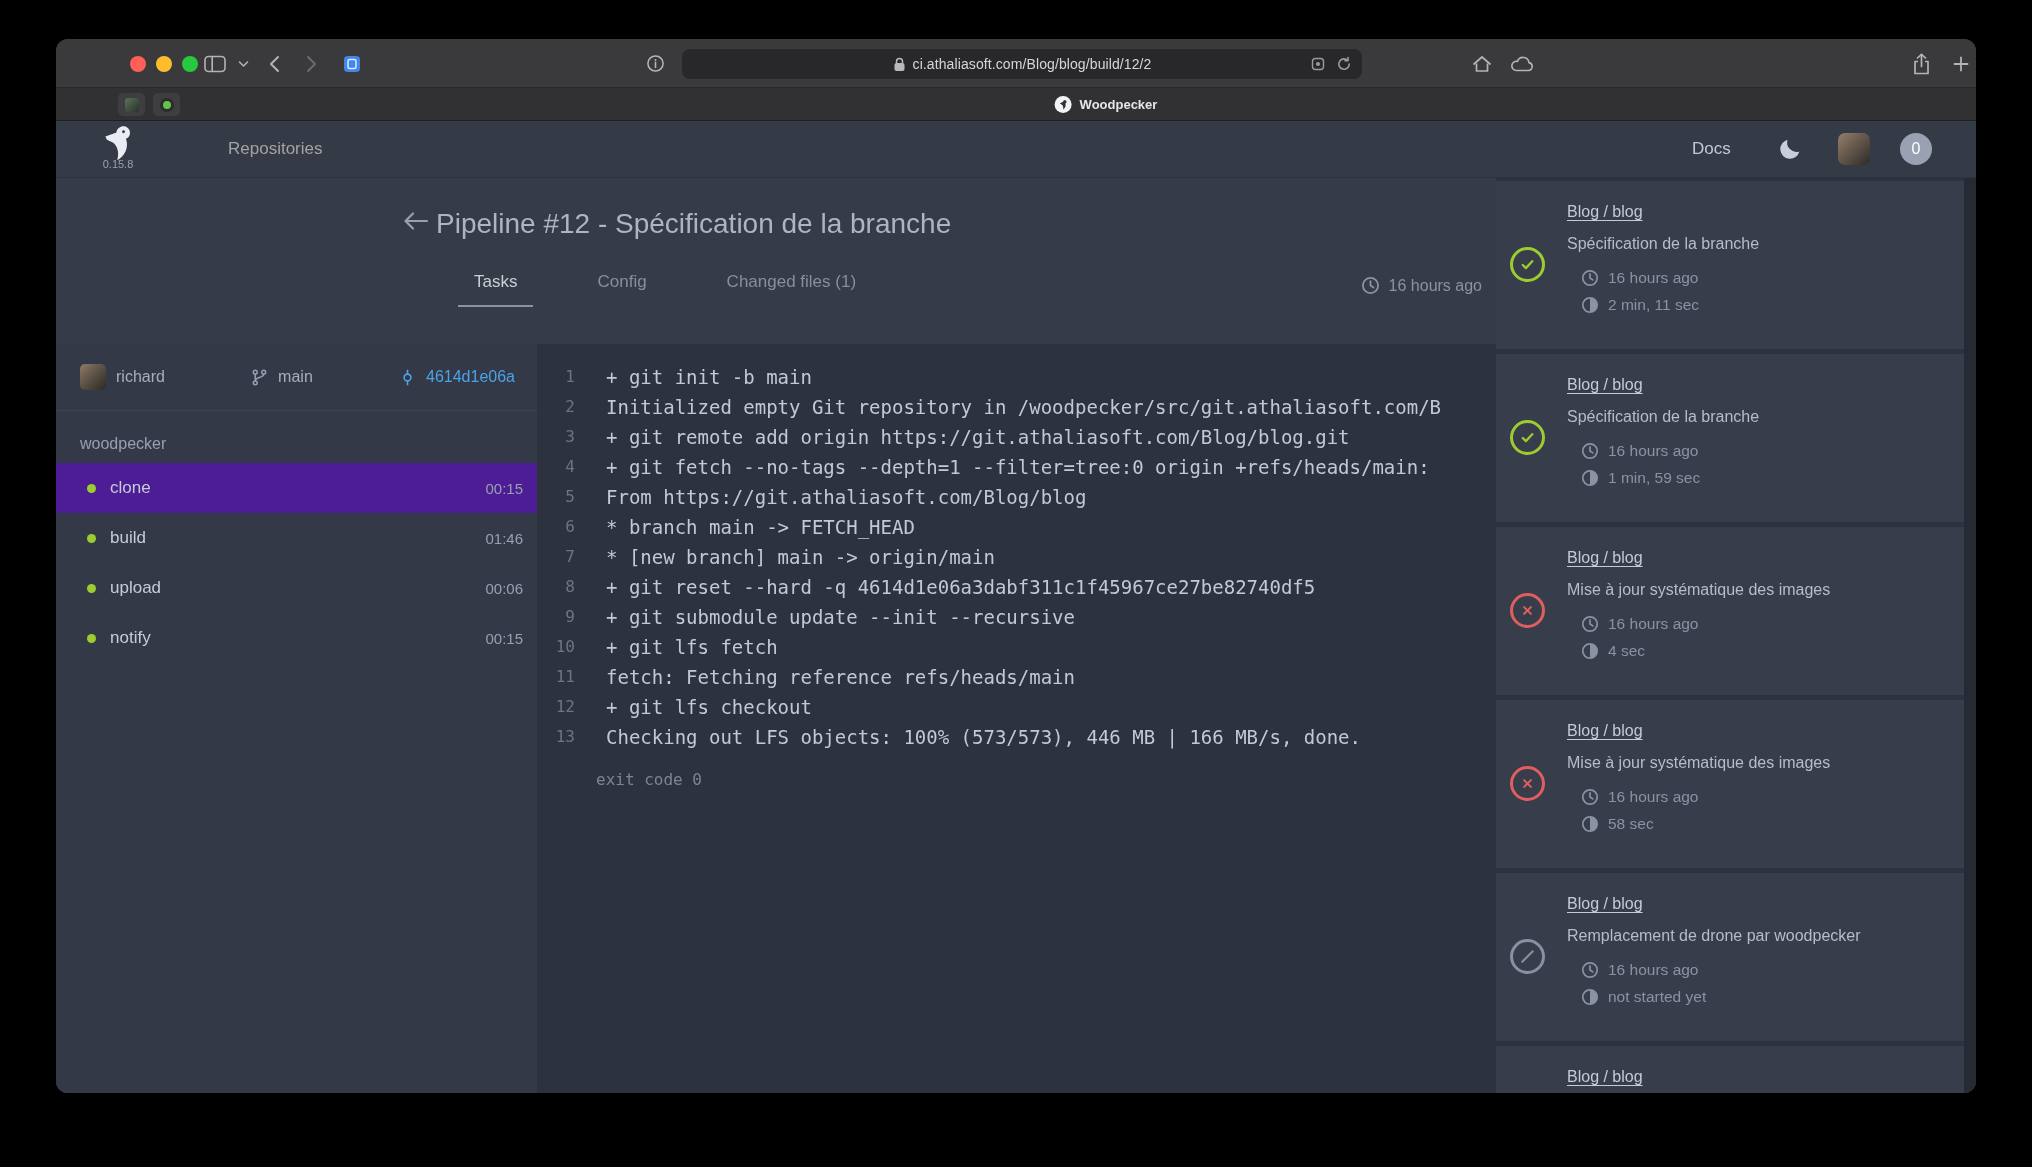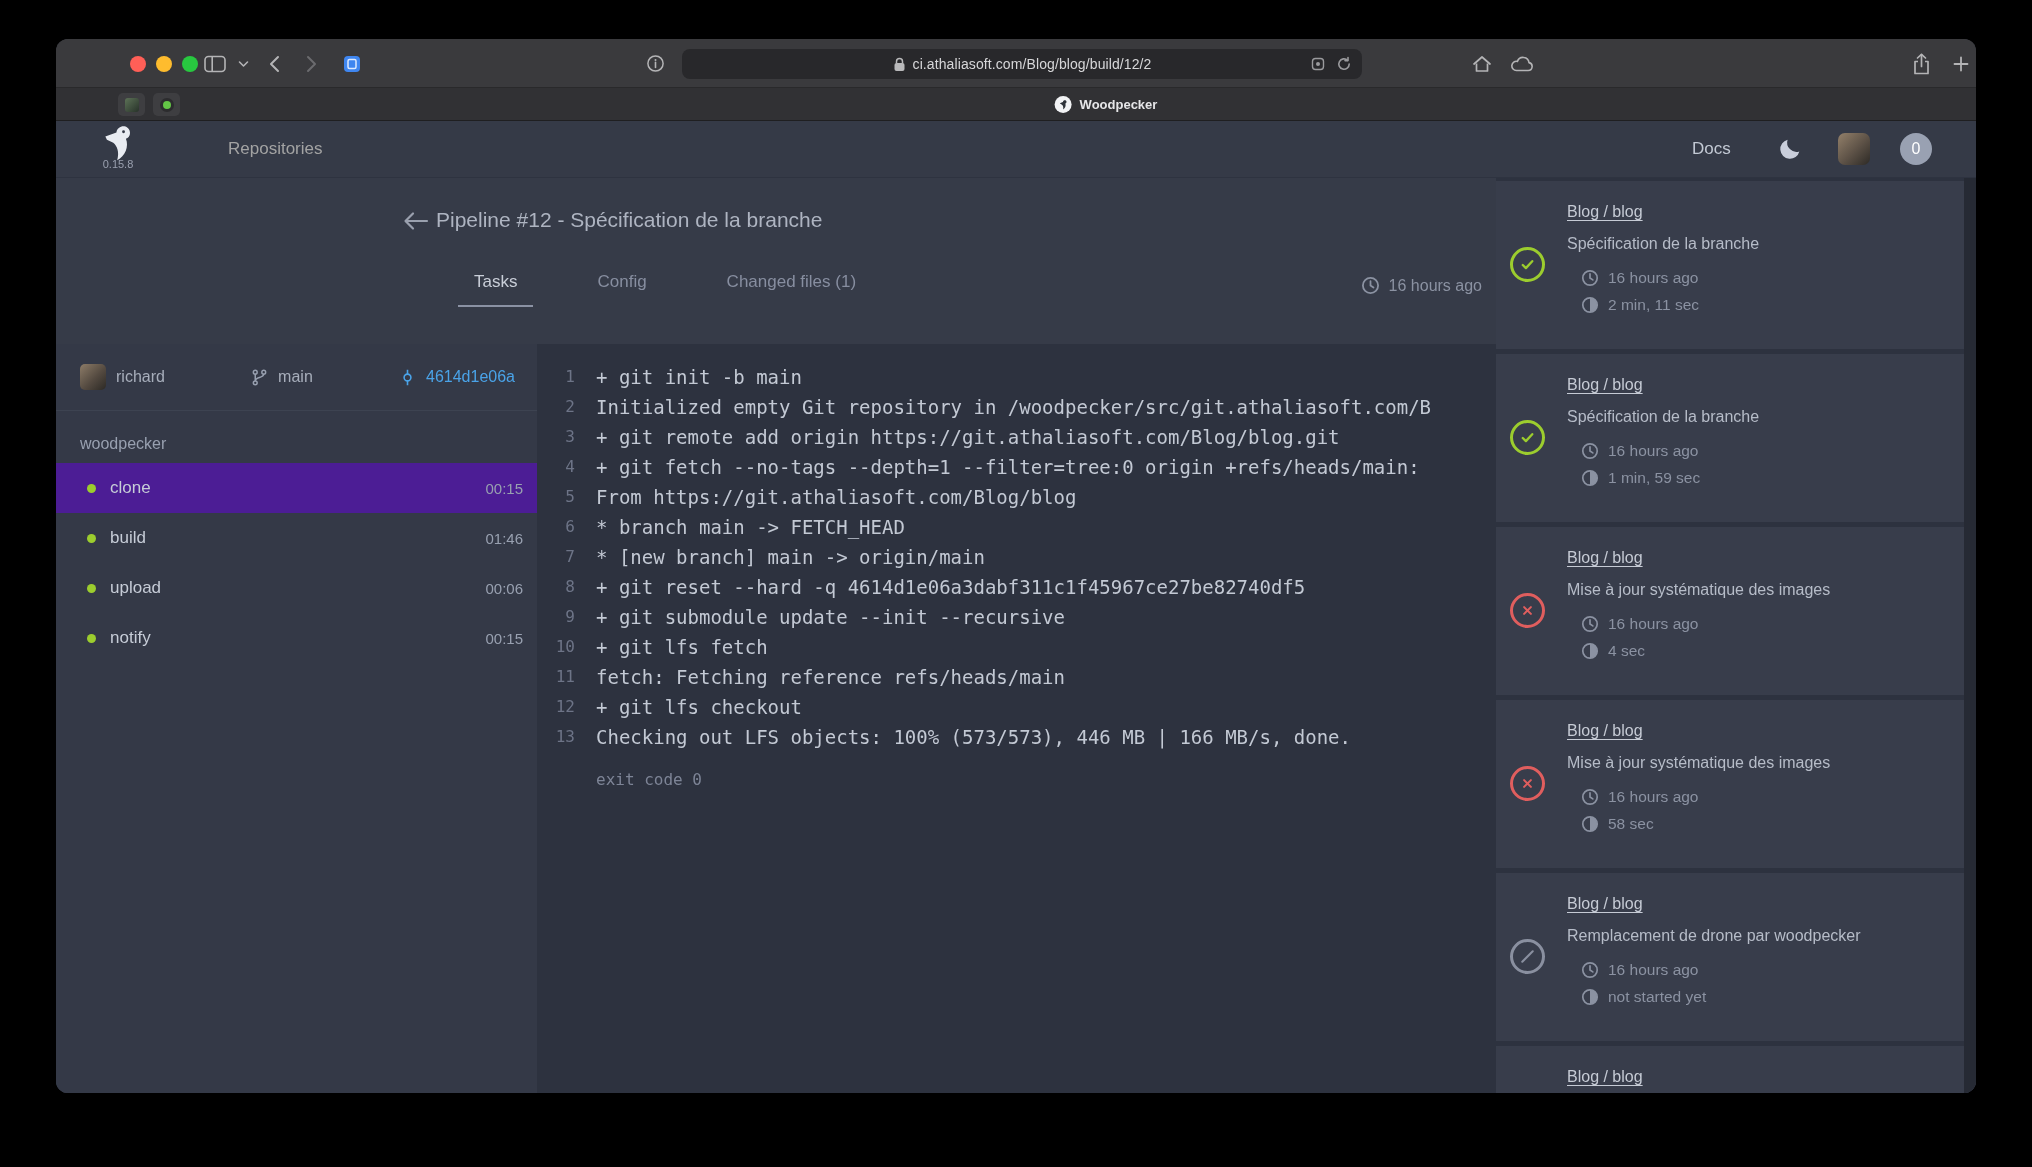--- a/index.html
+++ b/index.html
@@ -44,21 +44,21 @@
   .avatar{position:absolute;left:1782px;top:12px;width:32px;height:32px;border-radius:7px;
           background:linear-gradient(135deg,#93806a 0%,#5c5146 55%,#2d2a26 100%);}
   .count-badge{position:absolute;left:1844px;top:12px;width:32px;height:32px;border-radius:50%;
                background:#99a1b2;color:#ffffff;font-size:16px;display:flex;align-items:center;justify-content:center;}
 
   .app-body{flex:1;display:flex;overflow:hidden;}
   .main-col{flex:0 0 1440px;width:1440px;display:flex;flex-direction:column;overflow:hidden;}
 
   .pipeline-head{position:relative;height:166px;flex:0 0 166px;}
   .back-arrow{position:absolute;left:346px;top:31px;background:none;border:none;padding:0;color:#9aa0ae;}
-  .pipeline-title{position:absolute;left:380px;top:30px;margin:0;font-size:21px;font-weight:400;color:#aeb4c1;}
+  .pipeline-title{position:absolute;left:380px;top:30px;margin:0;font-size:28px;font-weight:400;color:#aeb4c1;}
   .tabs{position:absolute;left:402px;top:88px;display:flex;gap:48px;}
   .tab{padding:6px 16px 13px 16px;font-size:17px;color:#878ea0;cursor:default;}
   .tab.active{color:#c9ced8;border-bottom:2px solid #8b92a4;}
   .time-ago{position:absolute;right:14px;top:98px;display:flex;align-items:center;gap:9px;
             color:#8b92a2;font-size:16px;}
 
   .work-row{flex:1;display:flex;overflow:hidden;}
   .steps-panel{flex:0 0 481px;background:#343947;display:flex;flex-direction:column;}
   .meta-row{height:67px;flex:0 0 67px;display:flex;align-items:center;justify-content:space-between;
             padding:0 22px 0 24px;border-bottom:1px solid #3d4351;font-size:16px;color:#a7aebb;}
@@ -69,21 +69,21 @@
   .wf-name{padding:24px 0 10px 24px;font-size:16px;color:#98a0b0;}
   .step-row{height:50px;display:flex;align-items:center;padding:0 14px 0 31px;font-size:17px;color:#c6ccd7;}
   .step-row.selected{background:#4c1d95;}
   .dot{width:9px;height:9px;border-radius:50%;background:#9ccd2e;margin-right:14px;flex:0 0 9px;}
   .step-time{margin-left:auto;font-size:15px;color:#98a0b0;}
 
   .log-panel{flex:1;background:#2d323f;padding-top:18px;overflow:hidden;
              font-family:"DejaVu Sans Mono",monospace;}
   .log-line{display:flex;line-height:30px;white-space:pre;}
   .log-num{flex:0 0 38px;width:38px;text-align:right;font-size:16px;color:#6d7487;}
-  .log-text{margin-left:21px;font-size:19px;color:#c3c9d4;overflow:hidden;}
+  .log-text{margin-left:31px;font-size:19px;color:#c3c9d4;overflow:hidden;}
   .exit-code{margin:18px 0 0 59px;font-size:16px;color:#7d8496;}
 
   
   .build-feed{flex:1;background:#2d323f;position:relative;overflow:hidden;padding-top:3px;}
   .card{position:relative;width:468px;height:168px;background:#383d4b;margin-bottom:5px;}
   .status-badge{position:absolute;left:14px;top:66px;width:35px;height:35px;border-radius:50%;
                 border:3px solid #8a90a0;color:#8a90a0;display:flex;align-items:center;justify-content:center;}
   .card.success .status-badge{border-color:#9ccd2e;color:#9ccd2e;}
   .card.failure .status-badge{border-color:#e05e5e;color:#e05e5e;}
   .glyph{display:none;}

